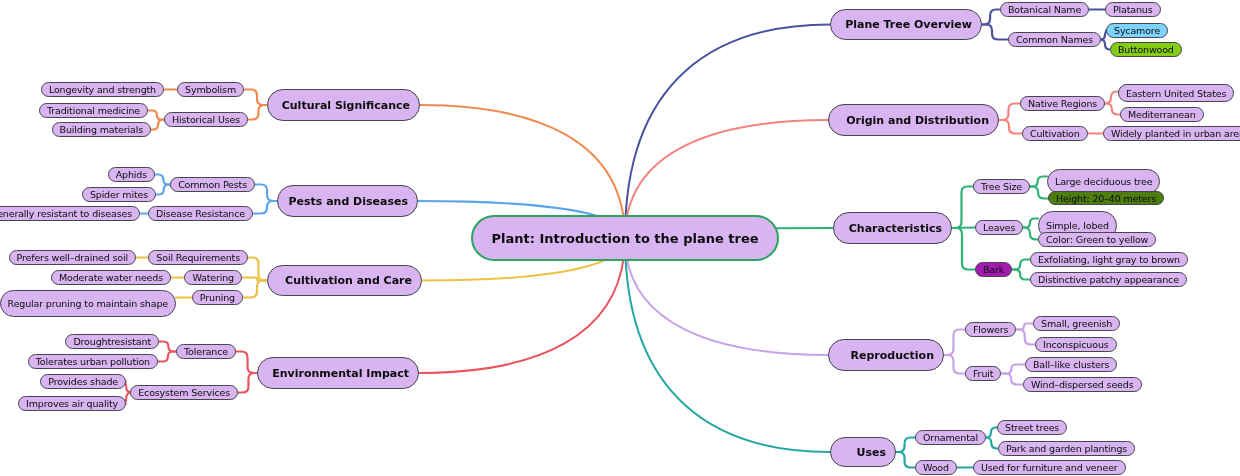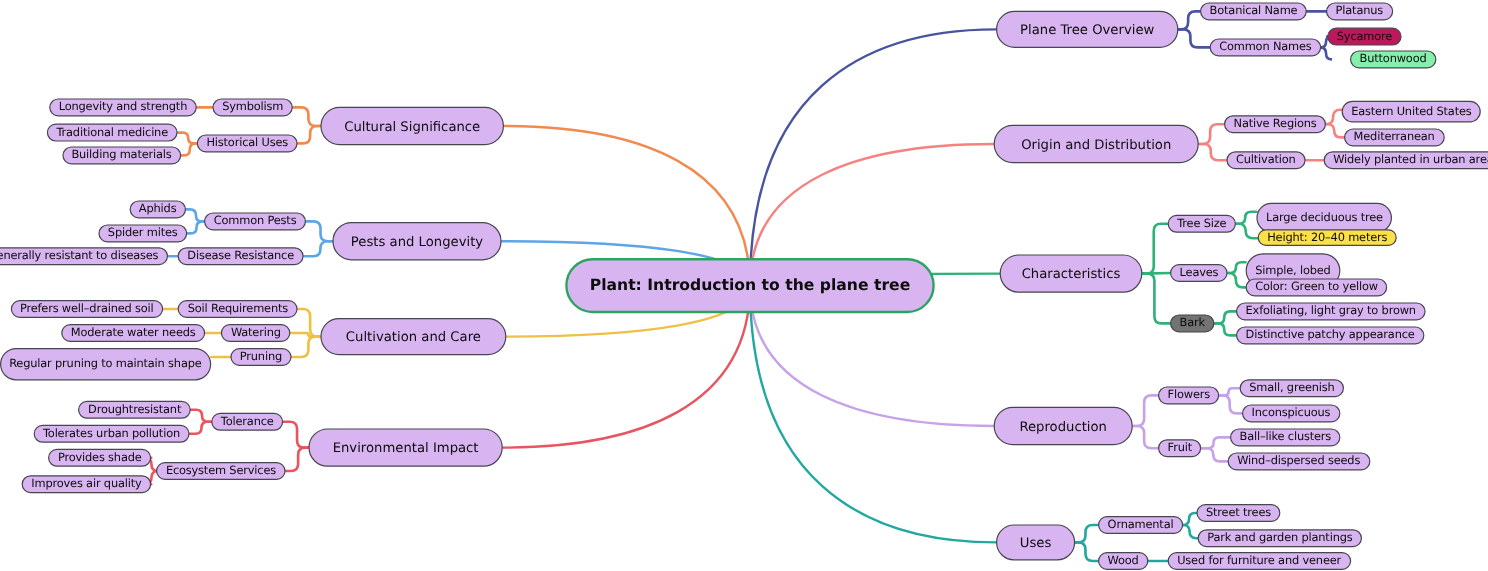--- a/index.html
+++ b/index.html
@@ -7,21 +7,21 @@
     position:relative;width:1240px;height:476px;background:#ffffff;
     font-family:"DejaVu Sans",sans-serif;overflow:hidden;
   }
   #edge-layer{position:absolute;left:0;top:0;width:1240px;height:476px;}
   .node{
     position:absolute;display:flex;align-items:center;justify-content:center;
     border-radius:999px;white-space:nowrap;box-sizing:border-box;
     border:1.5px solid #46464f;color:#0c0c0c;
   }
   .small{font-size:9.5px;padding:0 7px;letter-spacing:-0.15px;}
-  .topic{font-size:11px;font-weight:normal;padding:0 9px;border-width:1.8px;}
+  .topic{font-size:11px;font-weight:bold;padding:0 9px;border-width:1.8px;justify-content:flex-end;}
   .rootn{font-size:13px;font-weight:bold;padding:0 15px;border-width:2.4px;}
   .node span{pointer-events:none;}
 </style>
 </head>
 <body>
 
 <div id="stage">
   <svg id="edge-layer" viewBox="0 0 1240 476" xmlns="http://www.w3.org/2000/svg">
       <path d="M 625 238 C 625 77.875, 717.25 24.5, 830 24.5" fill="none" stroke="#4a549e" stroke-width="2" stroke-linecap="round"></path>
       <path d="M 625 238 C 625 149.5, 716.35 120, 828 120" fill="none" stroke="#f5827f" stroke-width="2" stroke-linecap="round"></path>
@@ -93,24 +93,24 @@
     </div>
     <div class="node small" id="n-botanical-name" style="background: rgb(216, 180, 241); color: rgb(12, 12, 12); top: 2px; height: 15px; min-width: 85px; border-color: rgb(70, 70, 79); left: 1000px;">
       <span>Botanical Name</span>
     </div>
     <div class="node small" id="n-platanus" style="background: rgb(216, 180, 241); color: rgb(12, 12, 12); top: 2px; height: 15px; min-width: 52px; border-color: rgb(70, 70, 79); left: 1105px;">
       <span>Platanus</span>
     </div>
     <div class="node small" id="n-common-names" style="background: rgb(216, 180, 241); color: rgb(12, 12, 12); top: 32px; height: 15px; min-width: 81px; border-color: rgb(70, 70, 79); left: 1008px;">
       <span>Common Names</span>
     </div>
-    <div class="node small" id="n-sycamore" style="background: #be185d; color: rgb(12, 12, 12); top: 23px; height: 15px; min-width: 57px; border-color: rgb(70, 70, 79); left: 1106px;">
+    <div class="node small" id="n-sycamore" style="background: #7dd3fc; color: rgb(12, 12, 12); top: 23px; height: 15px; min-width: 57px; border-color: rgb(70, 70, 79); left: 1106px;">
       <span>Sycamore</span>
     </div>
-    <div class="node small" id="n-buttonwood" style="background: #86efac; color: rgb(12, 12, 12); top: 42px; height: 15px; min-width: 67px; border-color: rgb(70, 70, 79); left: 1110px; margin-left: 15px;">
+    <div class="node small" id="n-buttonwood" style="background: #84cc16; color: rgb(12, 12, 12); top: 42px; height: 15px; min-width: 67px; border-color: rgb(70, 70, 79); left: 1110px;">
       <span>Buttonwood</span>
     </div>
     <div class="node topic" id="n-origin" style="background: rgb(216, 180, 241); color: rgb(12, 12, 12); top: 104px; height: 32px; min-width: 171px; border-color: rgb(70, 70, 79); left: 828px;">
       <span>Origin and Distribution</span>
     </div>
     <div class="node small" id="n-native-regions" style="background: rgb(216, 180, 241); color: rgb(12, 12, 12); top: 96px; height: 15px; min-width: 81px; border-color: rgb(70, 70, 79); left: 1020px;">
       <span>Native Regions</span>
     </div>
     <div class="node small" id="n-eastern-united-states" style="background: rgb(216, 180, 241); color: rgb(12, 12, 12); top: 84px; height: 18px; min-width: 101px; border-color: rgb(70, 70, 79); left: 1118px;">
       <span>Eastern United States</span>
@@ -126,33 +126,33 @@
     </div>
     <div class="node topic" id="n-characteristics" style="background: rgb(216, 180, 241); color: rgb(12, 12, 12); top: 212px; height: 32px; min-width: 119px; border-color: rgb(70, 70, 79); left: 833px;">
       <span>Characteristics</span>
     </div>
     <div class="node small" id="n-tree-size" style="background: rgb(216, 180, 241); color: rgb(12, 12, 12); top: 179px; height: 15px; min-width: 51px; border-color: rgb(70, 70, 79); left: 973px;">
       <span>Tree Size</span>
     </div>
     <div class="node small" id="n-large-deciduous-tree" style="background: rgb(216, 180, 241); color: rgb(12, 12, 12); top: 169px; height: 25px; min-width: 103px; border-color: rgb(70, 70, 79); left: 1047px;">
       <span>Large deciduous tree</span>
     </div>
-    <div class="node small" id="n-height-20-40" style="background: #fde047; color: rgb(12, 12, 12); top: 191px; height: 14px; min-width: 104px; border-color: rgb(70, 70, 79); left: 1048px;">
+    <div class="node small" id="n-height-20-40" style="background: #4d7c0f; color: rgb(12, 12, 12); top: 191px; height: 14px; min-width: 104px; border-color: rgb(70, 70, 79); left: 1048px;">
       <span>Height: 20–40 meters</span>
     </div>
     <div class="node small" id="n-leaves" style="background: rgb(216, 180, 241); color: rgb(12, 12, 12); top: 220px; height: 15px; min-width: 42px; border-color: rgb(70, 70, 79); left: 975px;">
       <span>Leaves</span>
     </div>
     <div class="node small" id="n-simple-lobed" style="background: rgb(216, 180, 241); color: rgb(12, 12, 12); top: 211px; height: 29px; min-width: 69px; border-color: rgb(70, 70, 79); left: 1038px;">
       <span>Simple, lobed</span>
     </div>
     <div class="node small" id="n-color-green-yellow" style="background: rgb(216, 180, 241); color: rgb(12, 12, 12); top: 232px; height: 15px; min-width: 103px; border-color: rgb(70, 70, 79); left: 1038px;">
       <span>Color: Green to yellow</span>
     </div>
-    <div class="node small" id="n-bark" style="background: #737373; color: rgb(12, 12, 12); top: 262px; height: 15px; min-width: 34px; border-color: rgb(70, 70, 79); left: 975px;">
+    <div class="node small" id="n-bark" style="background: #a21caf; color: rgb(12, 12, 12); top: 262px; height: 15px; min-width: 34px; border-color: rgb(70, 70, 79); left: 975px;">
       <span>Bark</span>
     </div>
     <div class="node small" id="n-exfoliating-bark" style="background: rgb(216, 180, 241); color: rgb(12, 12, 12); top: 252px; height: 15px; min-width: 140px; border-color: rgb(70, 70, 79); left: 1030px;">
       <span>Exfoliating, light gray to brown</span>
     </div>
     <div class="node small" id="n-patchy-appearance" style="background: rgb(216, 180, 241); color: rgb(12, 12, 12); top: 272px; height: 15px; min-width: 134px; border-color: rgb(70, 70, 79); left: 1030px;">
       <span>Distinctive patchy appearance</span>
     </div>
     <div class="node topic" id="n-reproduction" style="background: rgb(216, 180, 241); color: rgb(12, 12, 12); top: 339px; height: 32px; min-width: 116px; border-color: rgb(70, 70, 79); left: 828px;">
       <span>Reproduction</span>
@@ -205,21 +205,21 @@
     <div class="node small" id="n-historical-uses" style="background: rgb(216, 180, 241); color: rgb(12, 12, 12); top: 112px; height: 15px; min-width: 78px; border-color: rgb(70, 70, 79); right: 992px;">
       <span>Historical Uses</span>
     </div>
     <div class="node small" id="n-traditional-medicine" style="background: rgb(216, 180, 241); color: rgb(12, 12, 12); top: 103px; height: 15px; min-width: 98px; border-color: rgb(70, 70, 79); right: 1092px;">
       <span>Traditional medicine</span>
     </div>
     <div class="node small" id="n-building-materials" style="background: rgb(216, 180, 241); color: rgb(12, 12, 12); top: 122px; height: 15px; min-width: 93px; border-color: rgb(70, 70, 79); right: 1089px;">
       <span>Building materials</span>
     </div>
     <div class="node topic" id="n-pests" style="background: rgb(216, 180, 241); color: rgb(12, 12, 12); top: 185px; height: 32px; min-width: 141px; border-color: rgb(70, 70, 79); right: 822px;">
-      <span>Pests and Longevity</span>
+      <span>Pests and Diseases</span>
     </div>
     <div class="node small" id="n-common-pests" style="background: rgb(216, 180, 241); color: rgb(12, 12, 12); top: 177px; height: 15px; min-width: 78px; border-color: rgb(70, 70, 79); right: 985px;">
       <span>Common Pests</span>
     </div>
     <div class="node small" id="n-aphids" style="background: rgb(216, 180, 241); color: rgb(12, 12, 12); top: 167px; height: 15px; min-width: 47px; border-color: rgb(70, 70, 79); right: 1085px;">
       <span>Aphids</span>
     </div>
     <div class="node small" id="n-spider-mites" style="background: rgb(216, 180, 241); color: rgb(12, 12, 12); top: 187px; height: 15px; min-width: 68px; border-color: rgb(70, 70, 79); right: 1084px;">
       <span>Spider mites</span>
     </div>

